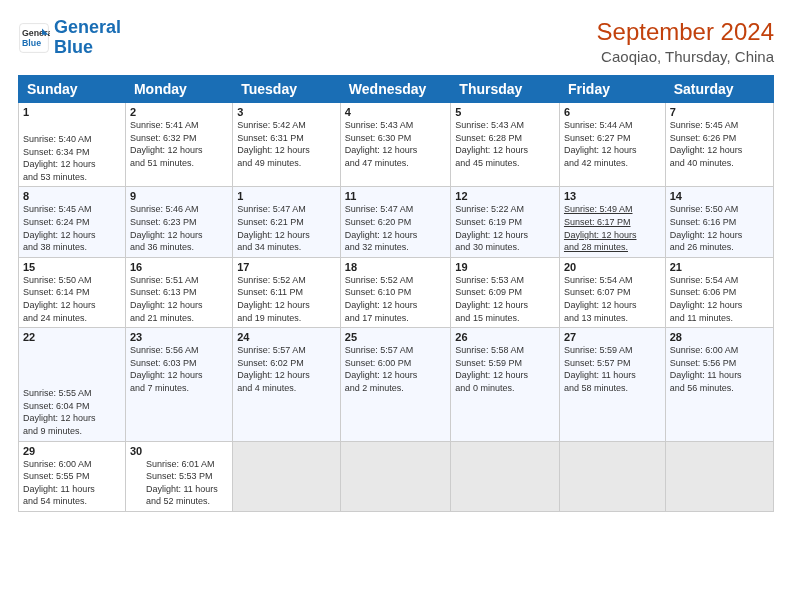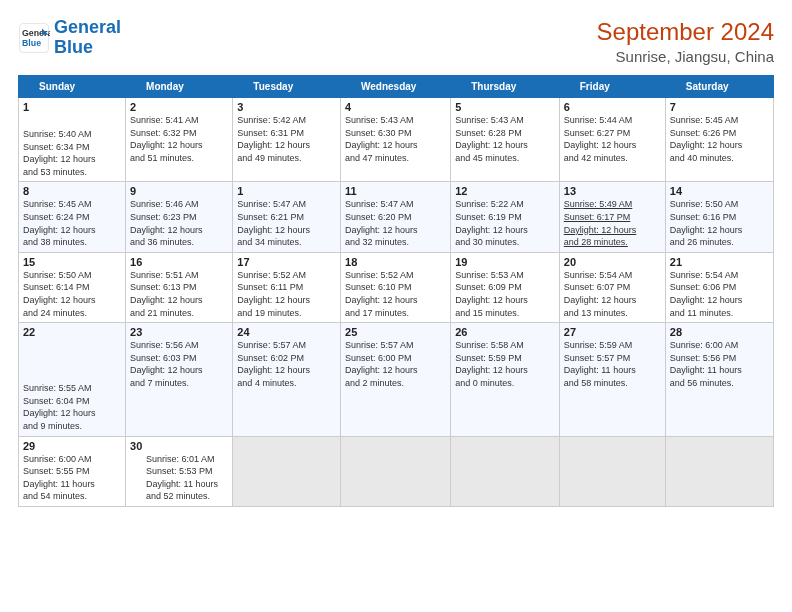--- a/index.html
+++ b/index.html
@@ -54,23 +54,23 @@
       margin-top: 2px;
     }
     .calendar {
       width: 100%;
       border-collapse: collapse;
       font-size: 9.5px;
     }
     .calendar th {
       background: #1a6eb5;
       color: #fff;
-      padding: 5px 20px;
+      padding: 5px 8px;
       text-align: left;
-      font-size: 10px;
+      font-size: 14px;
       font-weight: bold;
       border: 1px solid #1a6eb5;
     }
     .calendar td {
       border: 1px solid #ccc;
       padding: 3px 4px;
       vertical-align: top;
       width: 113px;
       min-height: 70px;
       background: #fff;
@@ -111,21 +111,21 @@
       </svg>
       <div>
         <div class="logo-text">
           <span>General</span><br>
           <span style="color:#1a6eb5">Blue</span>
         </div>
       </div>
     </div>
     <div class="title-block">
       <div class="month-title">September 2024</div>
-      <div class="location">Sunrise, Jiangsu, China</div>
+      <div class="location">Caoqiao, Thursday, China</div>
     </div>
   </div>
 
   <table class="calendar">
     <thead>
       <tr>
         <th>Sunday</th>
         <th>Monday</th>
         <th>Tuesday</th>
         <th>Wednesday</th>

